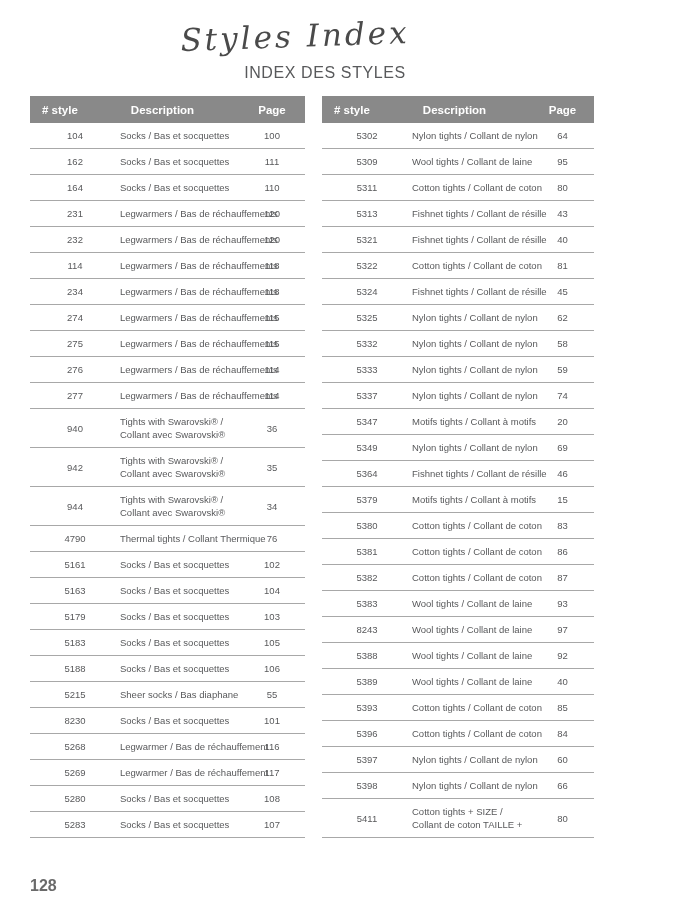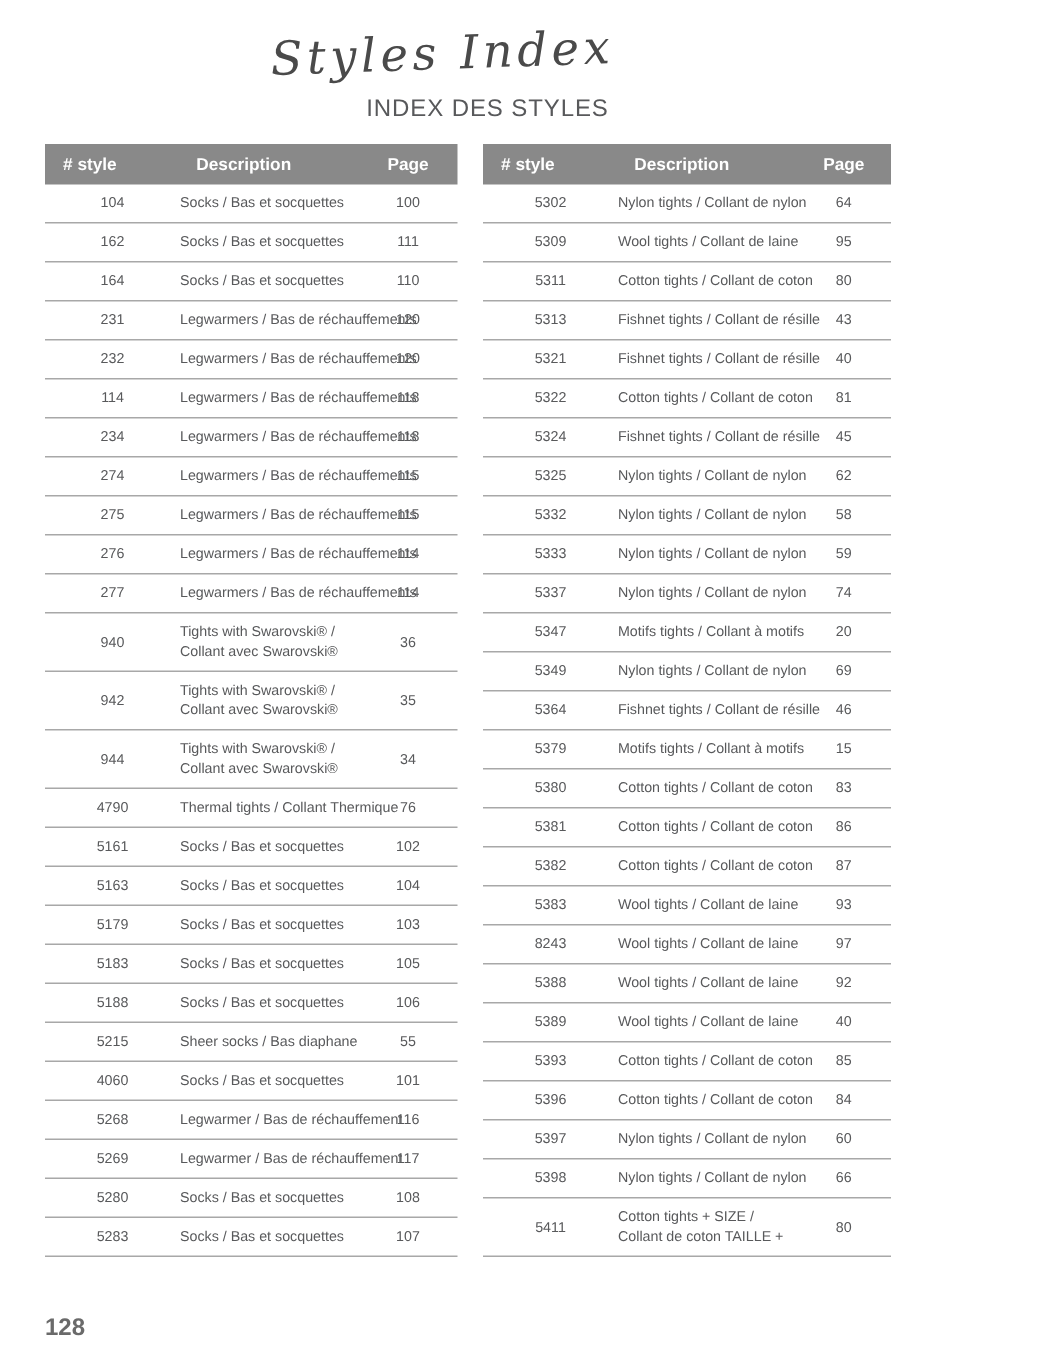--- a/index.html
+++ b/index.html
@@ -201,21 +201,21 @@
     <div class="cell c-page">106</div>
   </div>
 
   <div class="row">
     <div class="cell c-style">5215</div>
     <div class="cell c-desc">Sheer socks / Bas diaphane</div>
     <div class="cell c-page">55</div>
   </div>
 
   <div class="row">
-    <div class="cell c-style">4060</div>
+    <div class="cell c-style">8230</div>
     <div class="cell c-desc">Socks / Bas et socquettes</div>
     <div class="cell c-page">101</div>
   </div>
 
   <div class="row">
     <div class="cell c-style">5268</div>
     <div class="cell c-desc">Legwarmer / Bas de réchauffement</div>
     <div class="cell c-page">116</div>
   </div>
 

